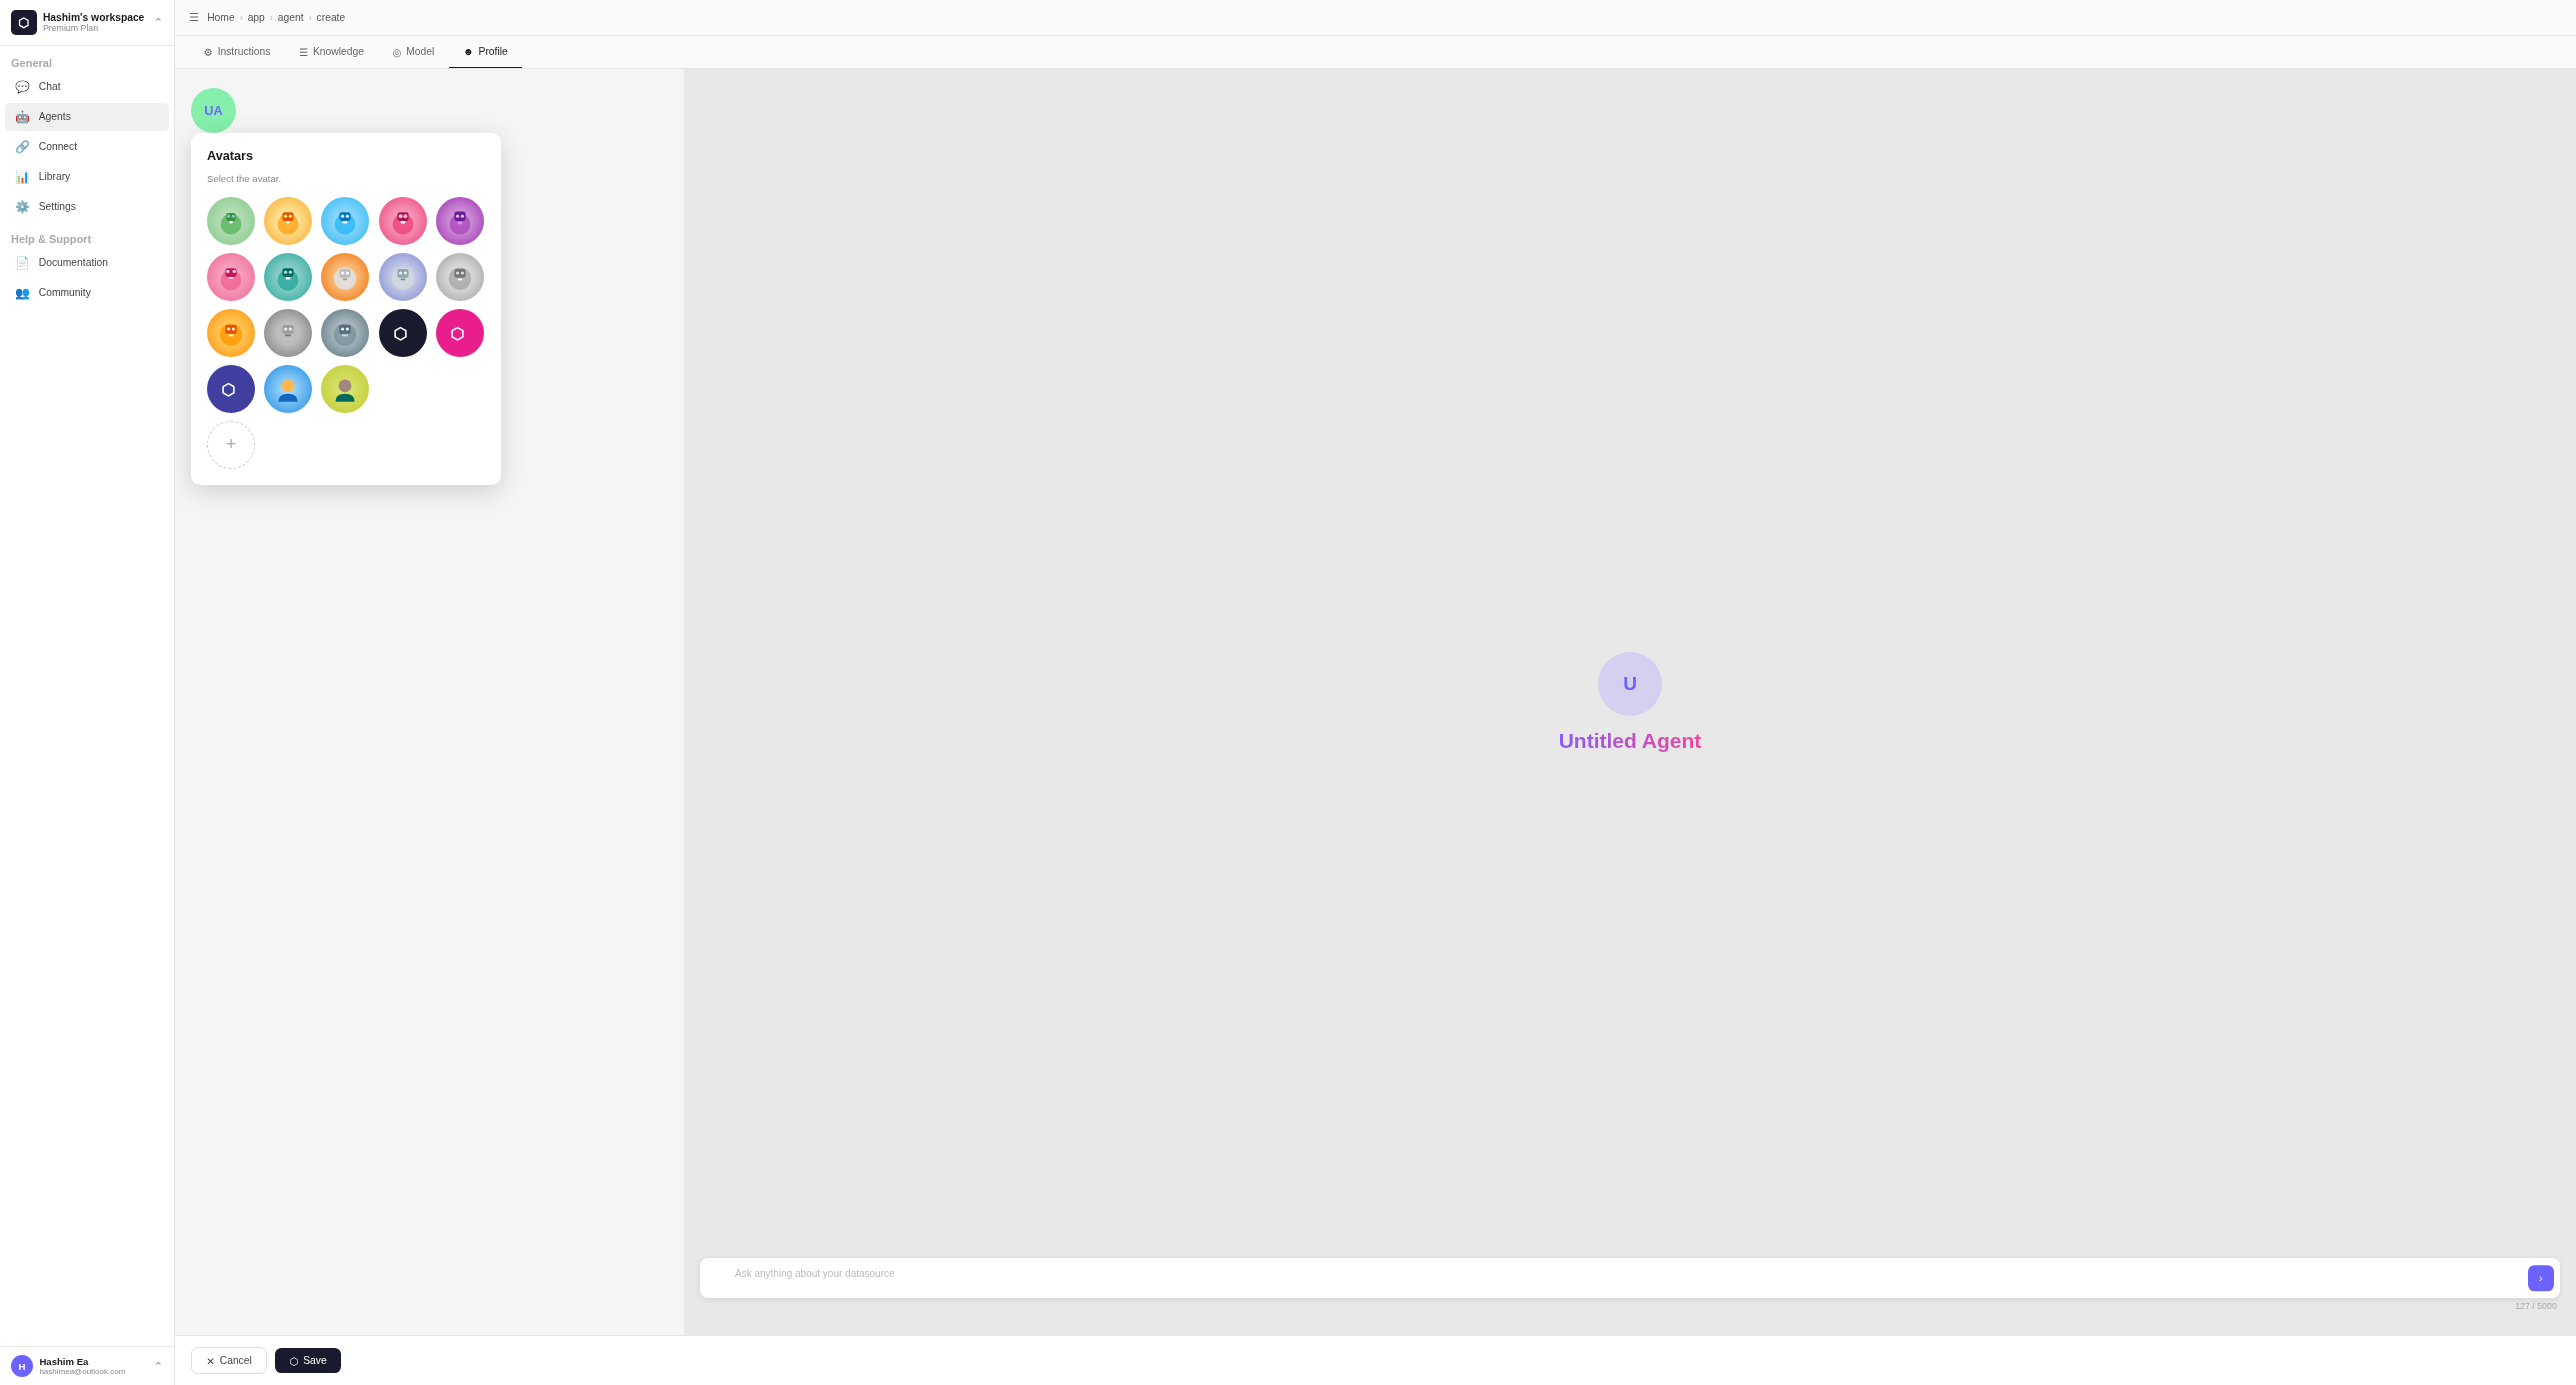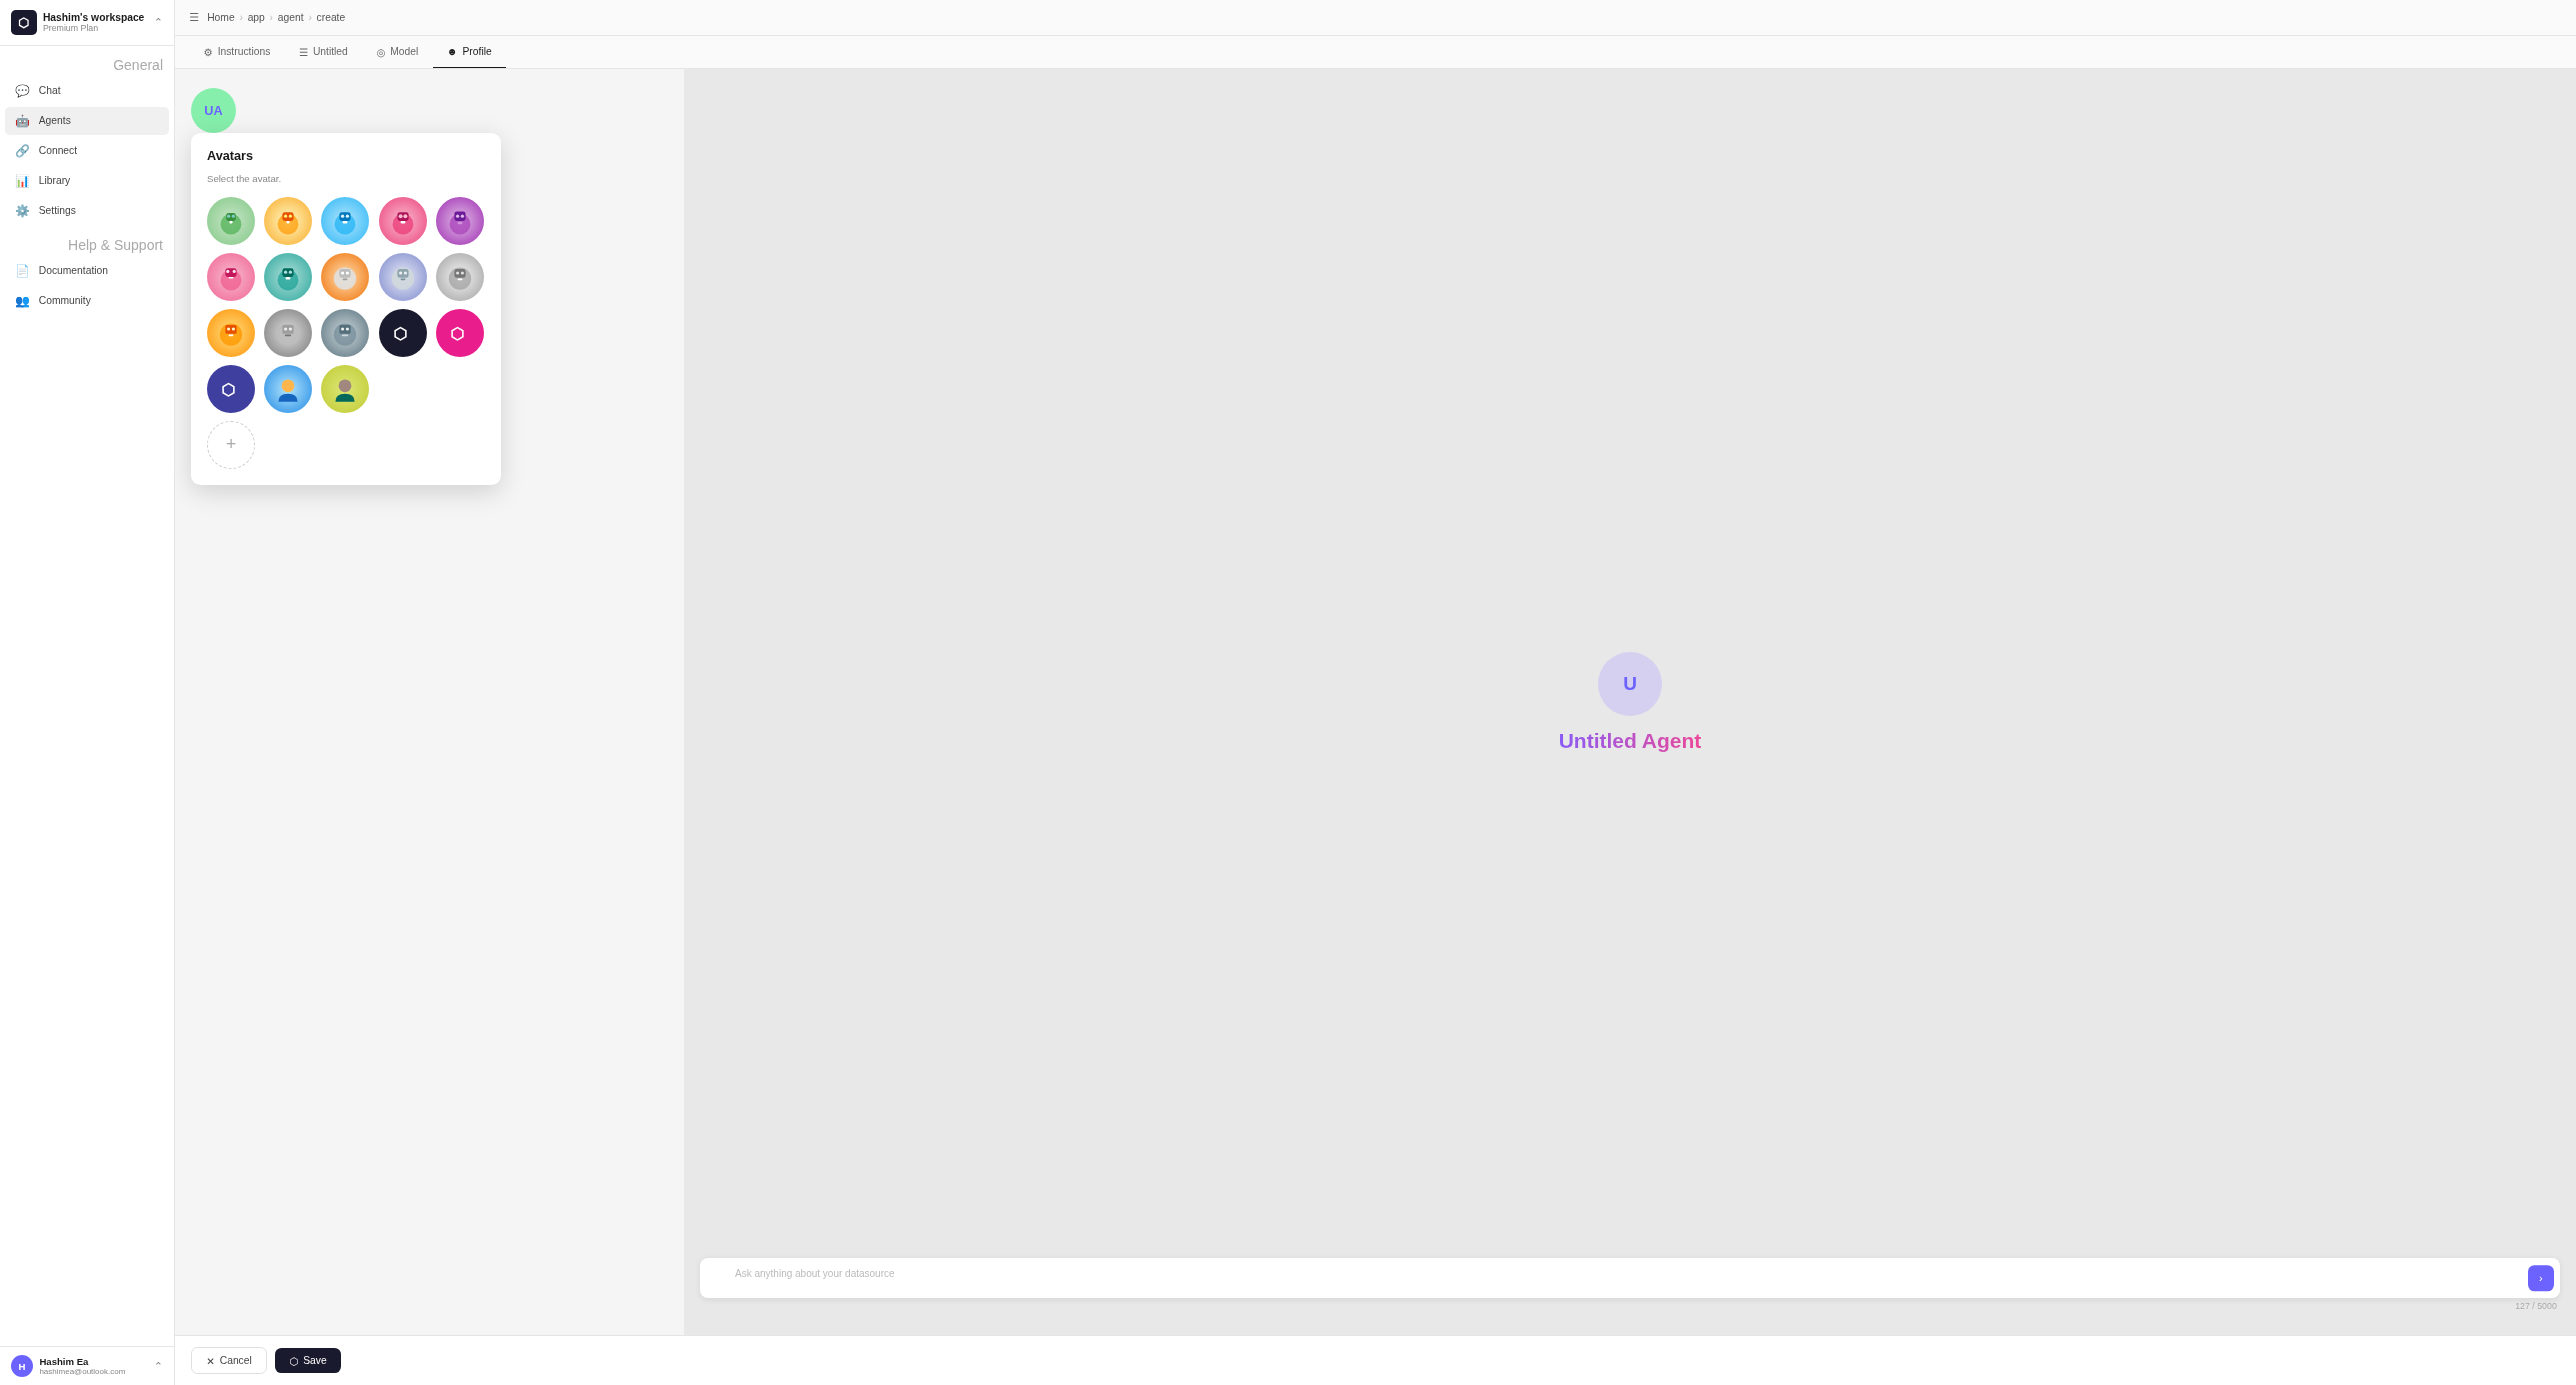--- a/index.html
+++ b/index.html
@@ -31,26 +31,25 @@
       font-weight: 700;
       margin-right: 6.4px;
       flex-shrink: 0;
     }
     .workspace-info { flex: 1; }
     .workspace-name { font-size: 10.3px; font-weight: 600; color: #1a1a1a; }
     .workspace-plan { font-size: 8.8px; color: #888; }
     .workspace-chevron { color: #888; font-size: 11px; }
 
     .sidebar-section-label {
-      font-size: 14px;
+      font-size: 11px;
       color: #aaa;
       padding: 11px 11px 3.2px;
-      font-weight: 400;
+      font-weight: 700;
       text-transform: none;
-      text-align: right;
     }
 
     .sidebar-item {
       display: flex;
       align-items: center;
       padding: 7.2px 11px;
       cursor: pointer;
       border-radius: 4.8px;
       margin: 0.8px 4.8px;
       color: #444;
@@ -401,21 +400,21 @@
     <span class="breadcrumb-item">create</span>
   </div>
 
   <div class="tab-bar">
     <div class="tab">
       <span>⚙</span>
       <span>Instructions</span>
     </div>
     <div class="tab">
       <span>☰</span>
-      <span>Untitled</span>
+      <span>Knowledge</span>
     </div>
     <div class="tab">
       <span>◎</span>
       <span>Model</span>
     </div>
     <div class="tab active">
       <span>☻</span>
       <span>Profile</span>
     </div>
   </div>

